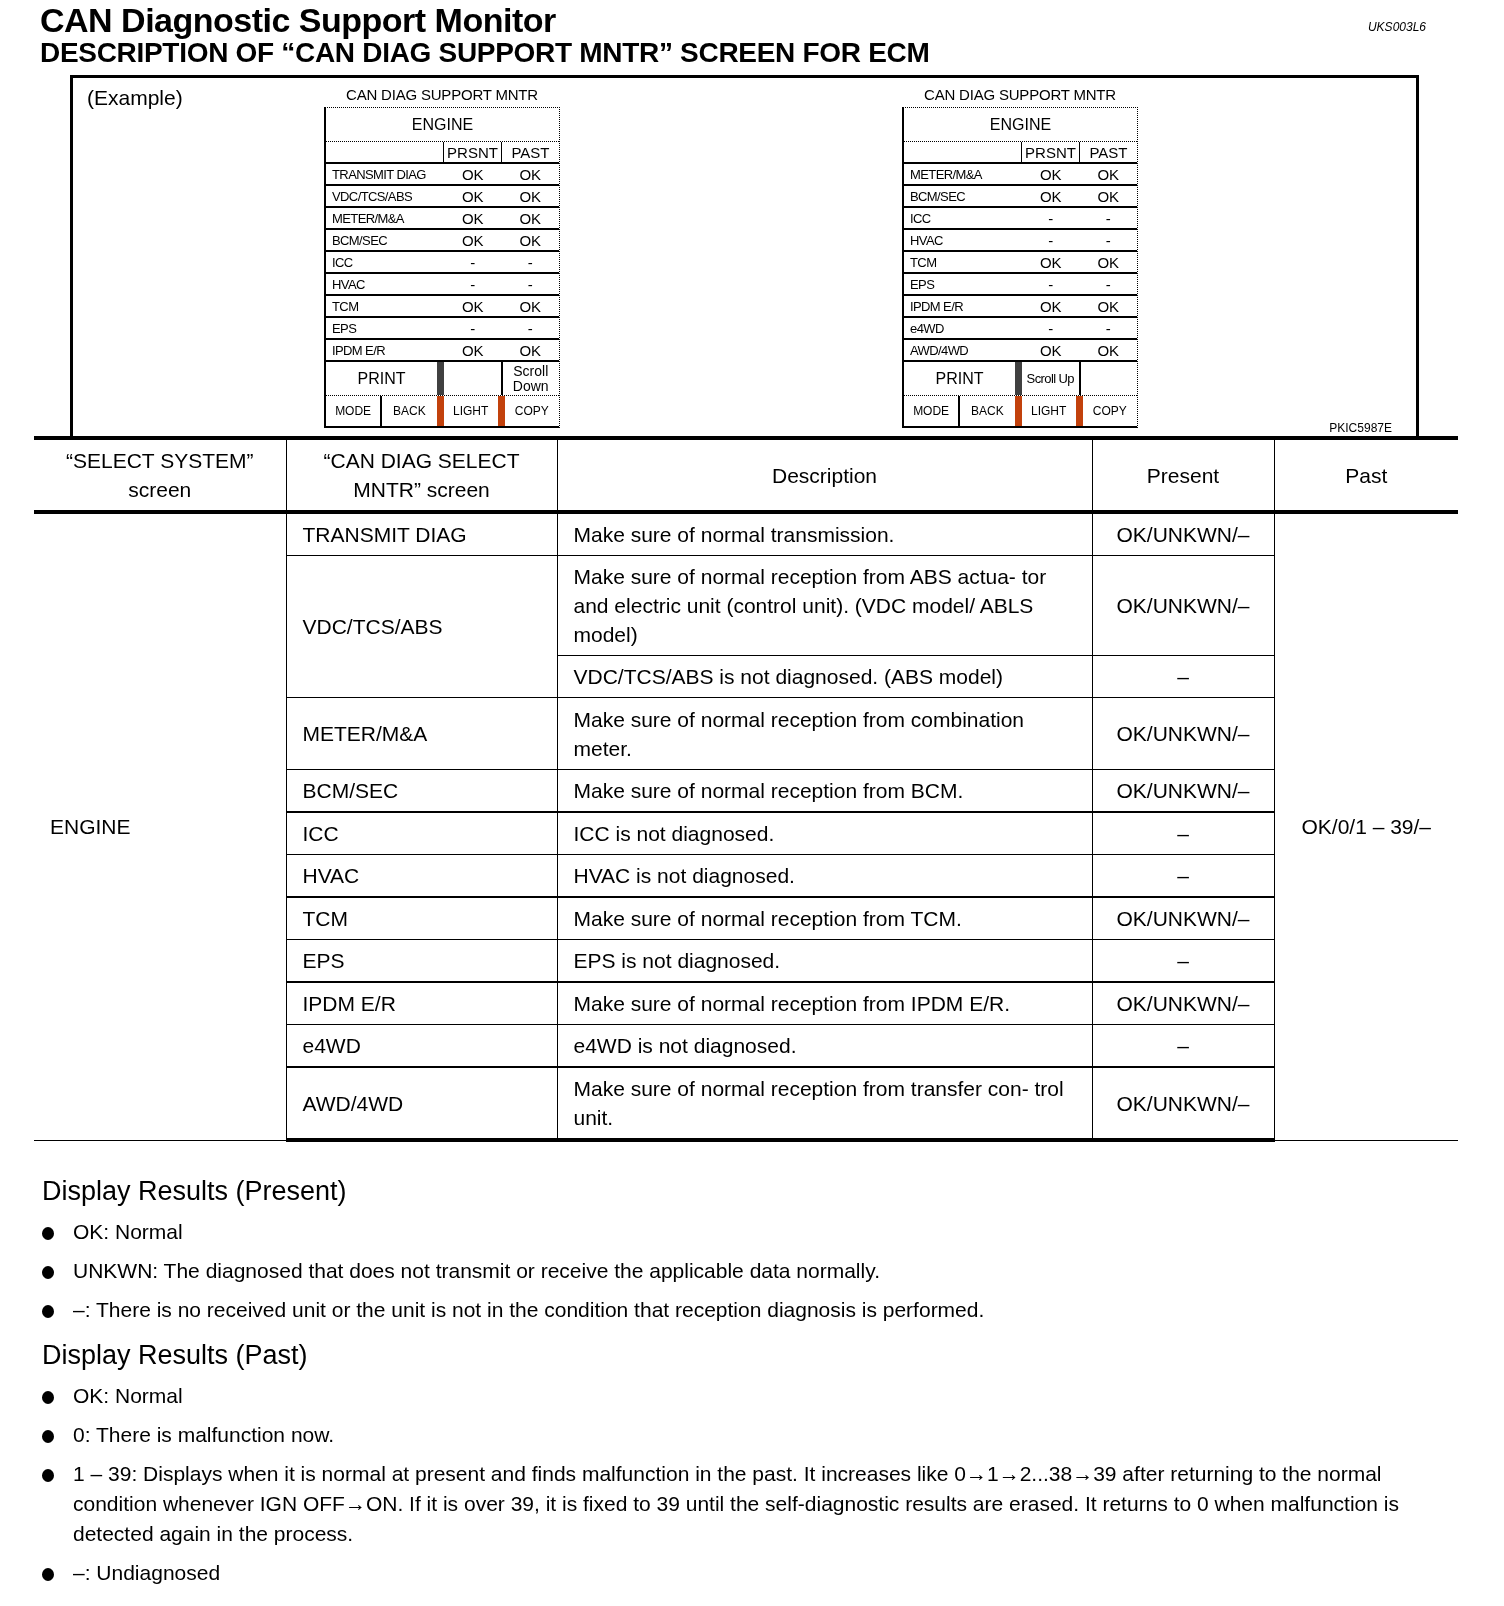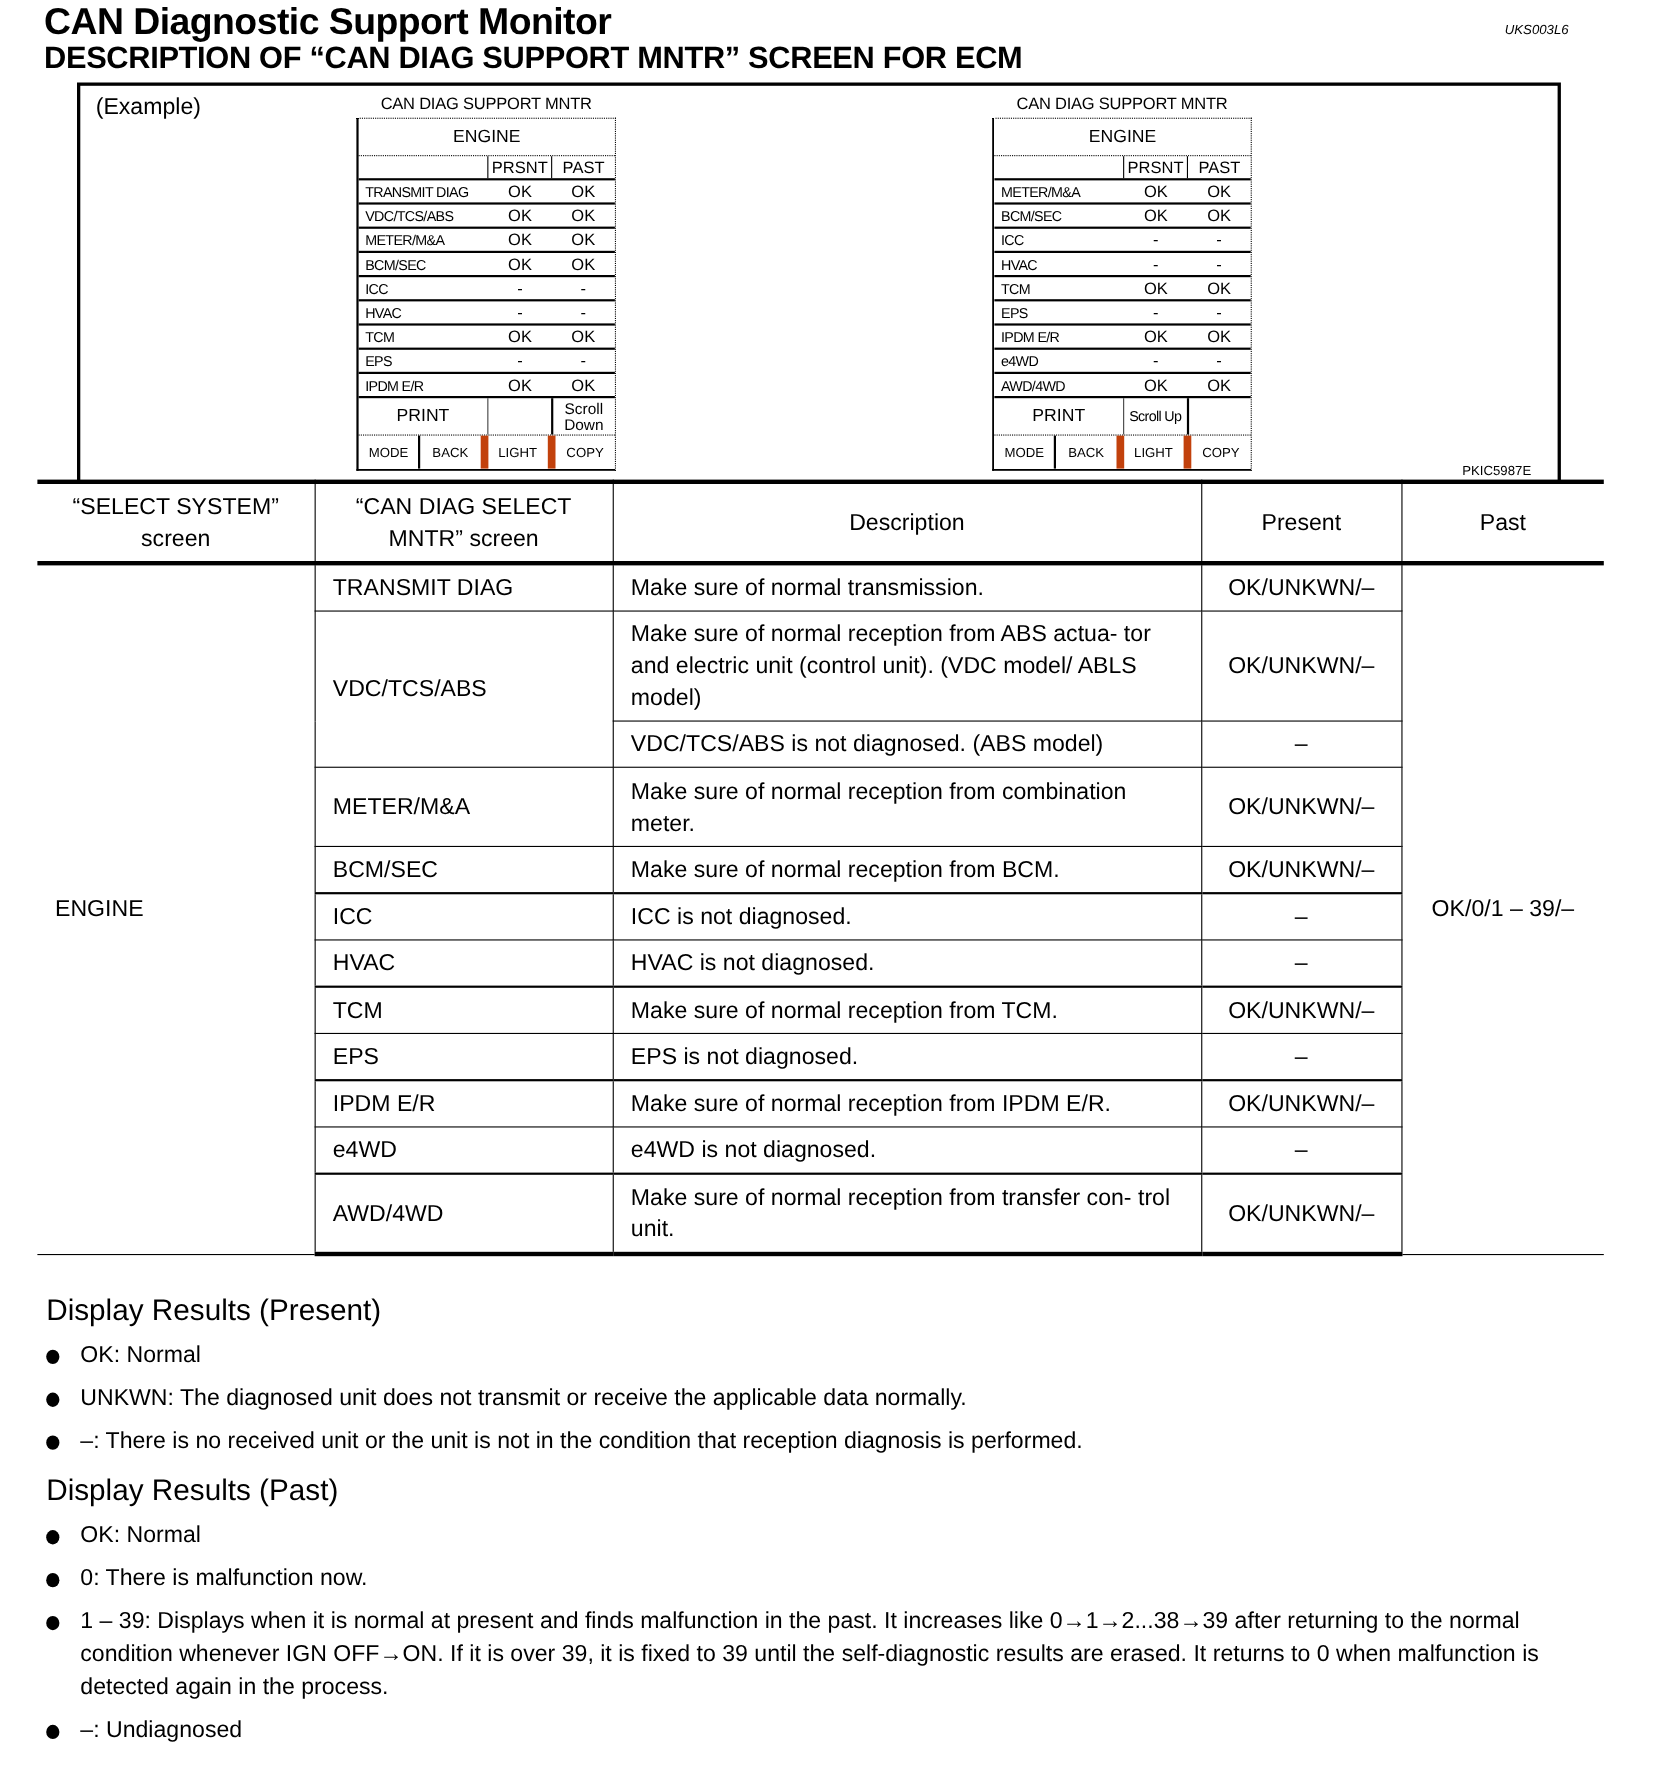--- a/index.html
+++ b/index.html
@@ -21,21 +21,21 @@
     .s-row.thick { border-bottom: 2px solid #000; }
     .s-head { height: 34px; line-height: 34px; text-align: center; font-size: 16px; border-bottom: 1px dotted #000; }
     .s-name { flex: 0 0 118px; padding-left: 6px; white-space: nowrap; letter-spacing: -0.6px; }
     .s-val { flex: 1; text-align: center; font-size: 15px; }
     .s-colhead { display: flex; height: 22px; line-height: 22px; border-bottom: 2px solid #000; font-size: 15px; }
     .s-colhead .blank { flex: 0 0 118px; border-right: 1px solid #000; }
     .s-colhead .c { flex: 1; text-align: center; }
     .s-colhead .c.first { border-right: 1px solid #000; }
     .s-btnrow { display: flex; height: 34px; border-bottom: 1px dotted #000; }
     .s-btnrow .b { text-align: center; font-size: 16px; line-height: 34px; }
-    .s-btnrow .wide { flex: 0 0 118px; border-right: 1px solid #404040; }
+    .s-btnrow .wide { flex: 0 0 118px; border-right: 7px solid #404040; }
     .s-btnrow .half { flex: 1; }
     .s-btnrow .half.first { border-right: 2px solid #000; }
     .s-btnrow .small { font-size: 14px; line-height: 15px; padding-top: 2px; }
     .s-btnrow .tight { font-size: 13px; letter-spacing: -0.6px; }
     .s-bottom { display: flex; height: 30px; line-height: 30px; font-size: 12px; align-items: flex-end; }
     .s-bottom .b { flex: 1; text-align: center; border-right: 7px solid #c2410c; }
     .s-bottom .b:nth-child(1) { border-right: 2px solid #000; }
     .s-bottom .b:last-child { border-right: none; }
 
     table.main { position: absolute; left: 34px; top: 436px; width: 1424px; border-collapse: collapse; font-size: 21px; }
@@ -293,21 +293,21 @@
       <td class="mntr">AWD/4WD</td>
       <td class="desc">Make sure of normal reception from transfer con- trol unit.</td>
       <td class="pres">OK/UNKWN/–</td>
     </tr>
   </tbody>
 </table>
 
 <div class="section" style="top:1176px;">Display Results (Present)</div>
 <ul class="bullet-list" style="top:1217px;">
   <li><span class="dot"></span><span>OK: Normal</span></li>
-  <li><span class="dot"></span><span>UNKWN: The diagnosed unit does not transmit or receive the applicable data normally.</span></li>
+  <li><span class="dot"></span><span>UNKWN: The diagnosed that does not transmit or receive the applicable data normally.</span></li>
   <li><span class="dot"></span><span>–: There is no received unit or the unit is not in the condition that reception diagnosis is performed.</span></li>
 </ul>
 
 <div class="section" style="top:1340px;">Display Results (Past)</div>
 <ul class="bullet-list" style="top:1381px;">
   <li><span class="dot"></span><span>OK: Normal</span></li>
   <li><span class="dot"></span><span>0: There is malfunction now.</span></li>
   <li><span class="dot"></span><span>1 – 39: Displays when it is normal at present and finds malfunction in the past. It increases like 0→1→2...38→39 after returning to the normal condition whenever IGN OFF→ON. If it is over 39, it is fixed to 39 until the self-diagnostic results are erased. It returns to 0 when malfunction is detected again in the process.</span></li>
   <li><span class="dot"></span><span>–: Undiagnosed</span></li>
 </ul>

